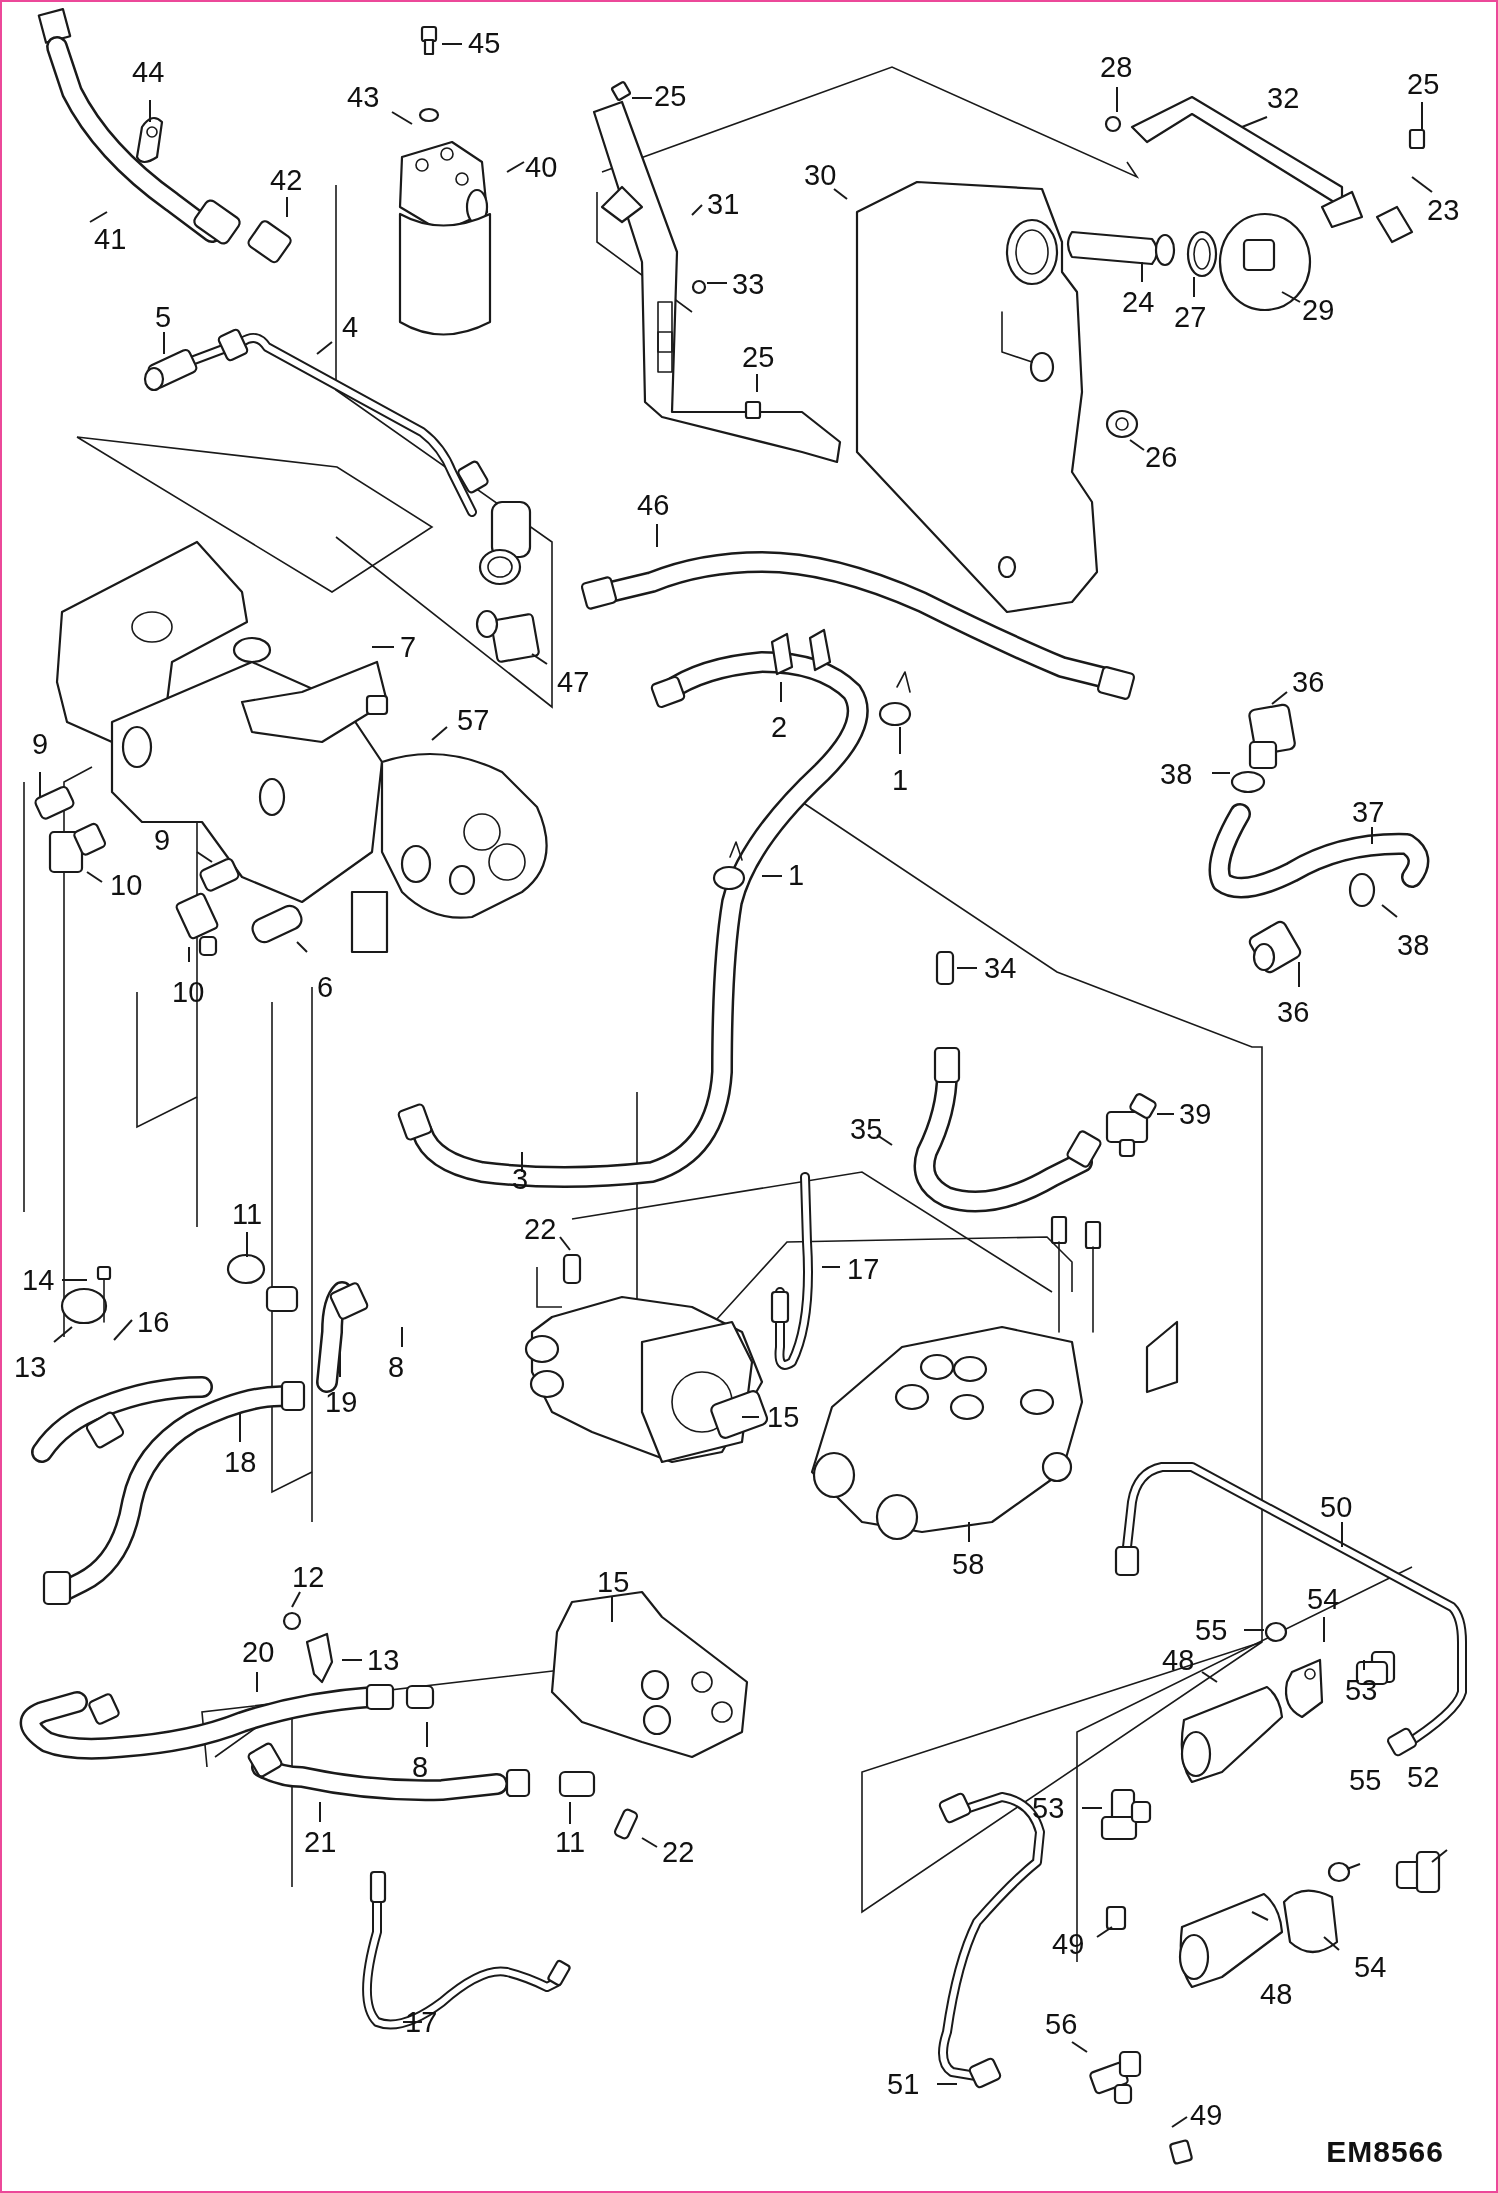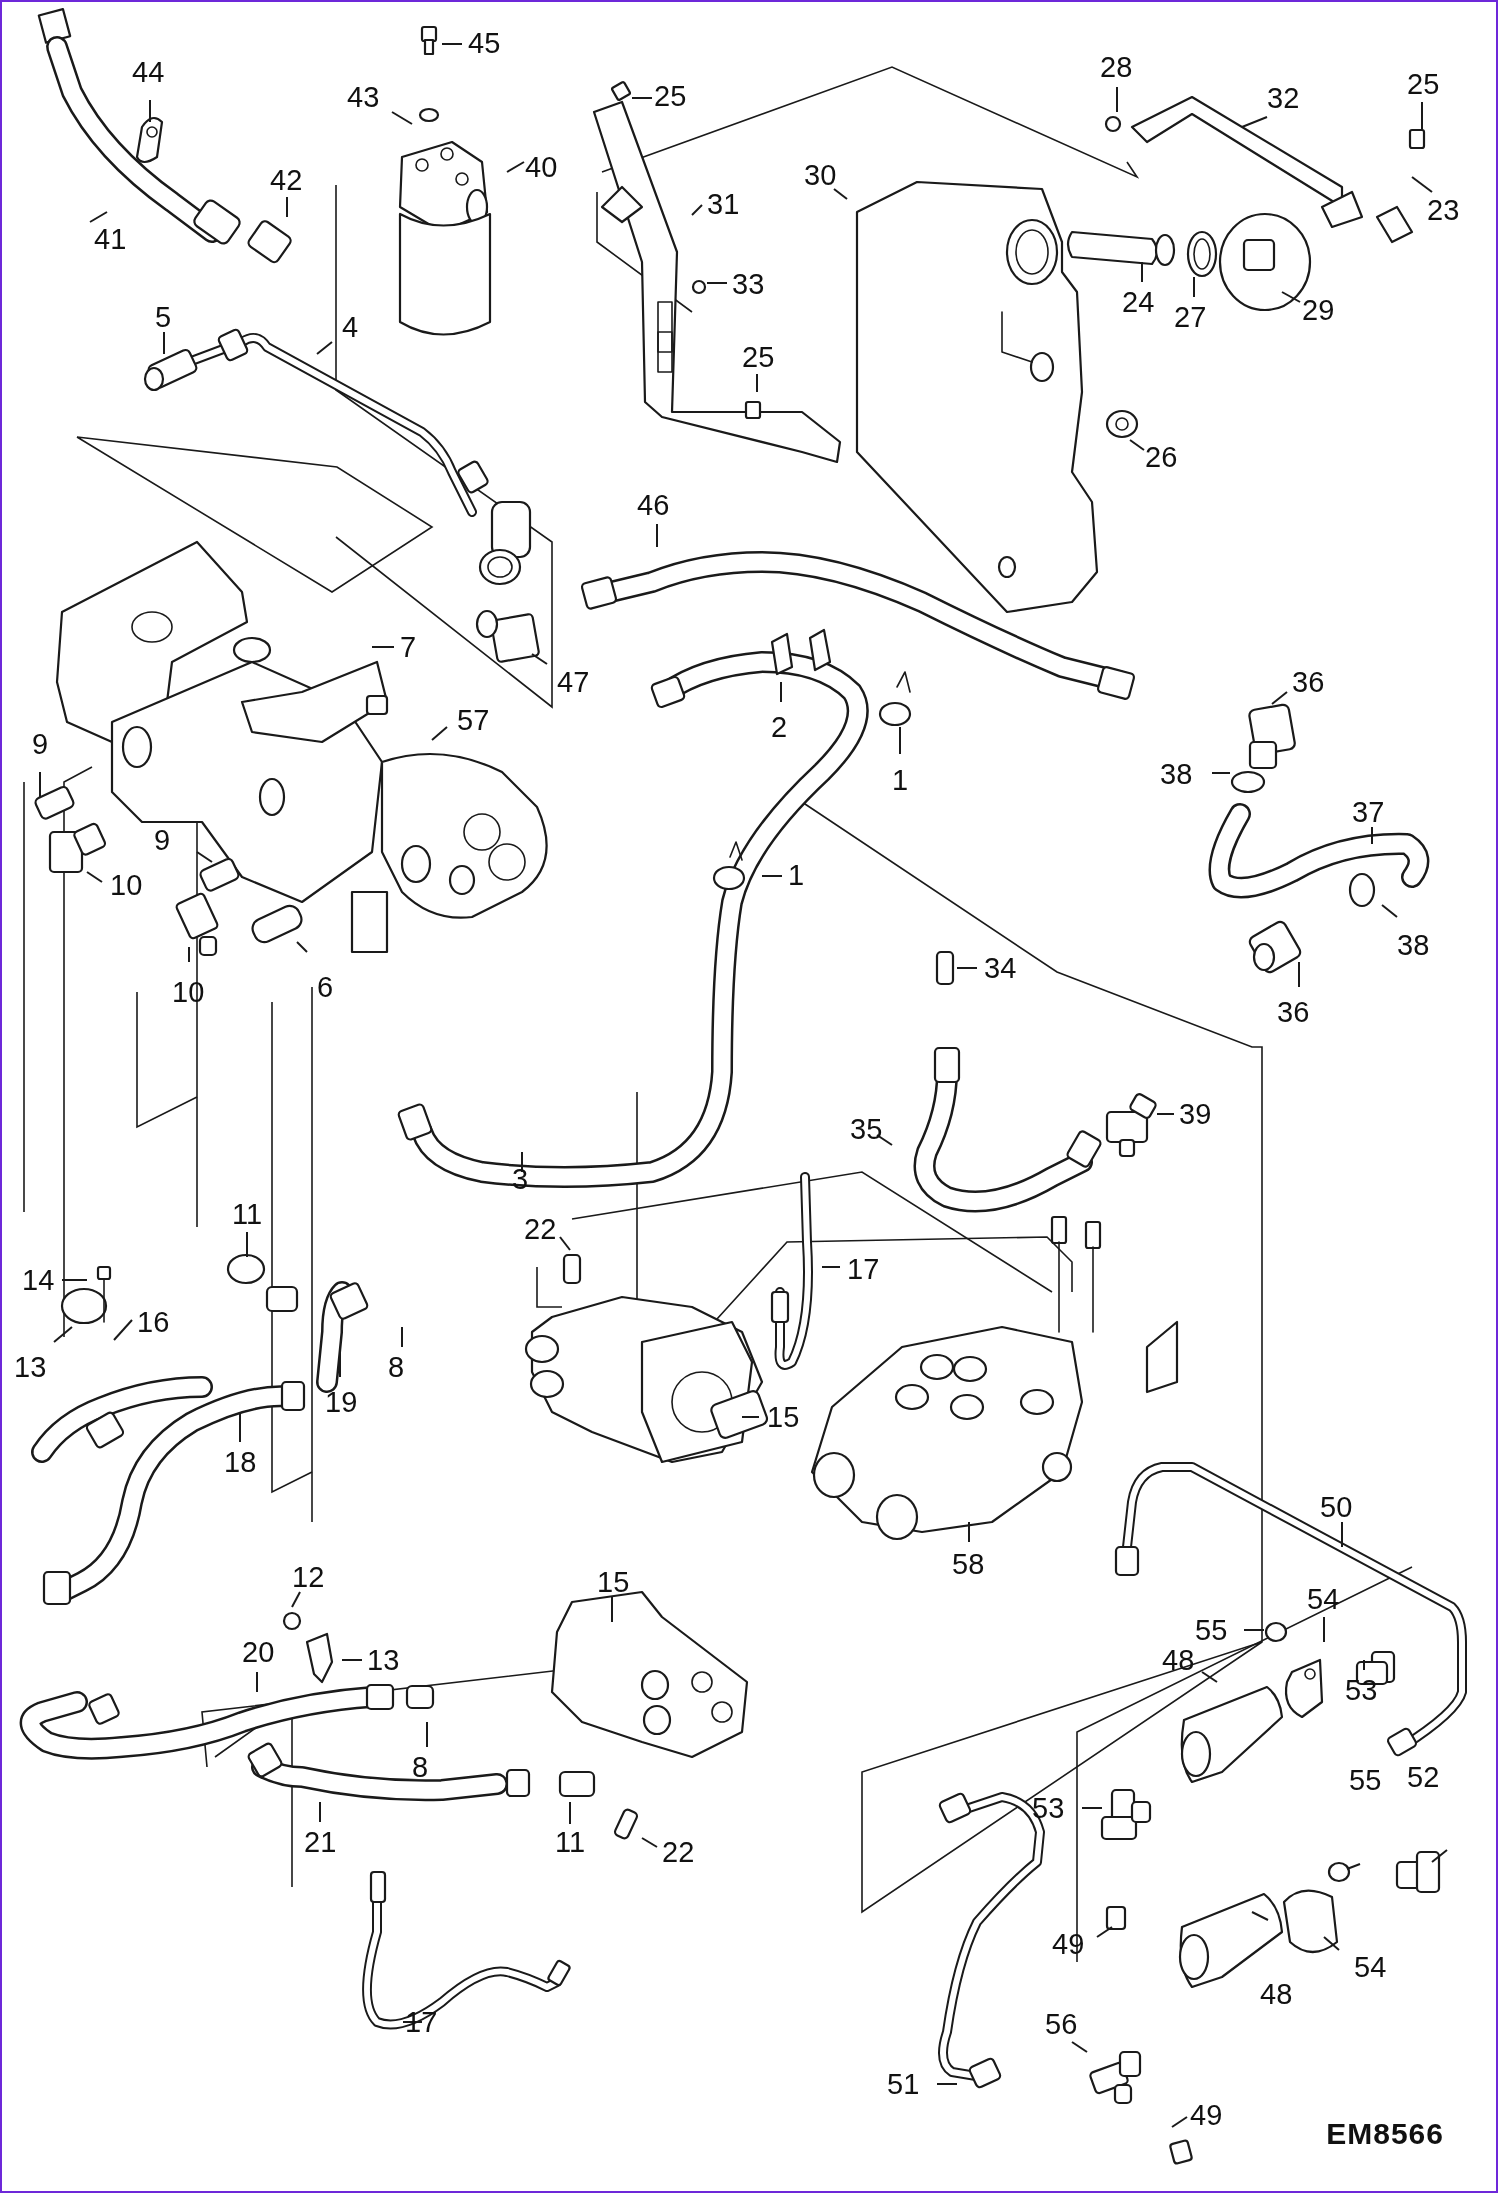--- a/index.html
+++ b/index.html
@@ -1,34 +1,34 @@
 <!DOCTYPE html>
 <html><head>
 <meta charset="utf-8">
 <style>
   html, body { margin: 0; padding: 0; background: #ffffff; }
   body { width: 1498px; height: 2193px; overflow: hidden; }
   #frame {
     position: absolute; left: 0; top: 0; width: 1494px; height: 2189px;
-    border: 2px solid #6d28d9; background: #fff;
+    border: 2px solid #ec4899; background: #fff;
   }
   svg#drawing { position: absolute; left: 0; top: 0; }
   .part { fill: #ffffff; stroke: #1a1a1a; stroke-width: 2.2; stroke-linejoin: round; stroke-linecap: round; }
   .part-thin { fill: none; stroke: #1a1a1a; stroke-width: 1.6; stroke-linejoin: round; stroke-linecap: round; }
   .hose { fill: none; stroke: #1a1a1a; stroke-width: 22; stroke-linecap: round; stroke-linejoin: round; }
   .hose-in { fill: none; stroke: #ffffff; stroke-width: 17; stroke-linecap: round; stroke-linejoin: round; }
   .tube { fill: none; stroke: #1a1a1a; stroke-width: 10; stroke-linecap: round; stroke-linejoin: round; }
   .tube-in { fill: none; stroke: #ffffff; stroke-width: 6; stroke-linecap: round; stroke-linejoin: round; }
   .guide { fill: none; stroke: #1a1a1a; stroke-width: 1.6; }
   .leader { stroke: #1a1a1a; stroke-width: 2; }
   .callout {
     font-family: "Liberation Sans", sans-serif; font-size: 29px; fill: #111;
   }
   .drawing-id {
-    position: absolute; right: 52px; bottom: 40px;
+    position: absolute; right: 52px; bottom: 22px;
     font-family: "Liberation Sans", sans-serif; font-weight: bold; font-size: 30px;
     letter-spacing: 1px; color: #111;
   }
 </style>
 </head>
 <body>
 
 <div id="frame">
 <svg id="drawing" width="1498" height="2193" viewBox="0 0 1498 2193">
 

